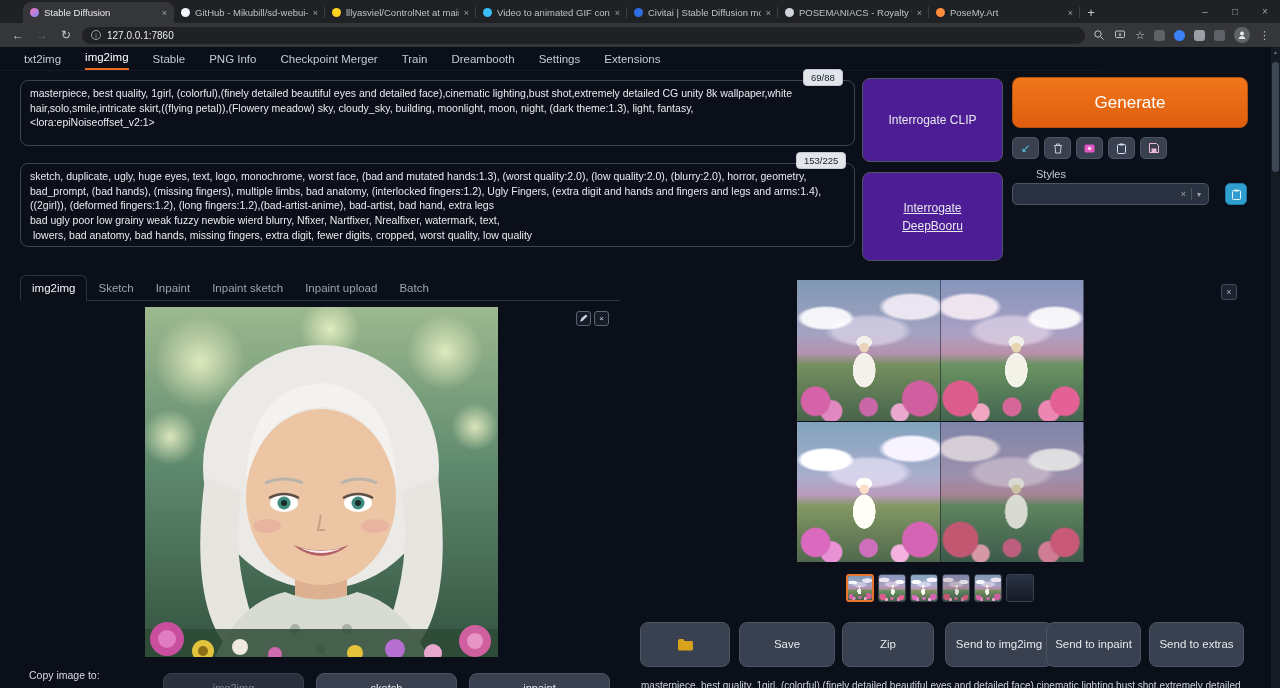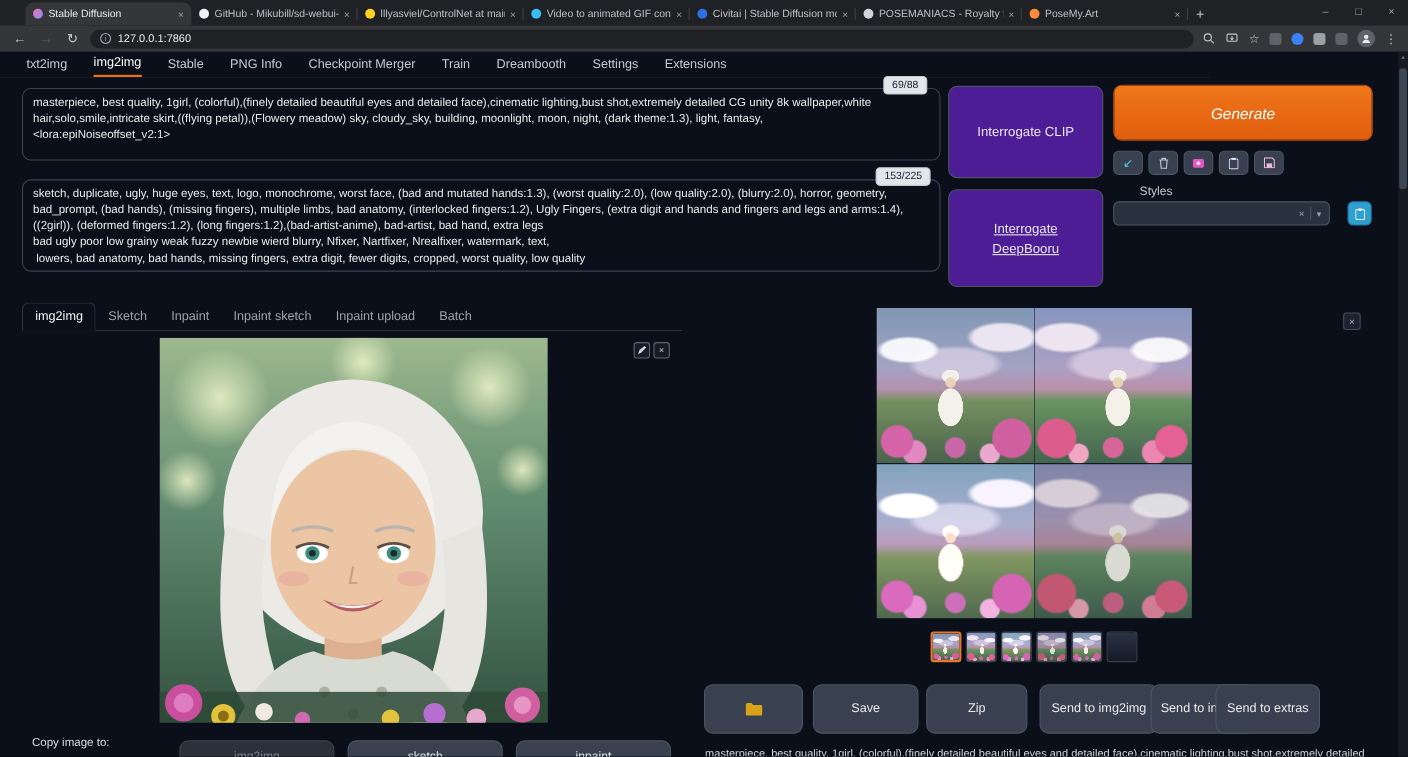--- a/index.html
+++ b/index.html
@@ -40,21 +40,21 @@
 
 
 .navtabs{position:absolute;top:47px;left:0;width:1100px;height:24px;display:flex;gap:24px;padding-left:24px;align-items:flex-end;font-size:11.5px;color:#c3cad6;border-bottom:1px solid #141927;}
 .navtab{padding-bottom:5px;white-space:nowrap;}
 .navtab.active{color:#fff;border-bottom:2px solid #ed6d1f;}
 
 
 .ta{position:absolute;background:#0b0f19;border:1px solid #3b4354;border-radius:8px;color:#e8eaee;font-size:10.5px;line-height:1.4;padding:5px 9px;resize:none;outline:none;font-family:"Liberation Sans",sans-serif;overflow:hidden;}
 .counter{position:absolute;background:#e2e6ea;color:#15202e;font-size:9.5px;padding:2px 7px;border-radius:4px;z-index:5;border:1px solid #c3c9d2;}
 .btn-secondary{position:absolute;background:#4c1d95;border:1px solid #4b5563;border-radius:8px;color:#e6e8ec;display:flex;align-items:center;justify-content:center;text-align:center;font-size:12px;line-height:1.5;}
-.generate{position:absolute;left:1012px;top:77px;width:236px;height:51px;background:linear-gradient(180deg,#f0761b,#e05e0e);border:1px solid #b5520e;border-radius:8px;color:#fff;font-size:14px;display:flex;align-items:center;justify-content:center;font-style:italic;}
+.generate{position:absolute;left:1012px;top:77px;width:236px;height:51px;background:linear-gradient(180deg,#f0761b,#e05e0e);border:1px solid #b5520e;border-radius:8px;color:#fff;font-size:17px;display:flex;align-items:center;justify-content:center;}
 .tool-row{position:absolute;left:1012px;top:137px;display:flex;gap:5px;}
 .tool-btn{width:27px;height:22px;background:#394150;border:1px solid #4b5563;border-radius:5px;display:flex;align-items:center;justify-content:center;font-size:11px;}
 .arrow-glyph{color:#4dd0e1;font-size:11px;}
 .styles-label{position:absolute;left:1036px;top:168px;font-size:11px;color:#c3cad6;}
 .styles-dd{position:absolute;left:1012px;top:183px;width:197px;height:22px;background:#2a3140;border:1px solid #4b5563;border-radius:5px;display:flex;align-items:center;justify-content:flex-end;gap:5px;padding:0 7px;color:#9ca3af;}
 .dd-x{font-size:9px;}
 .dd-sep{width:1px;height:12px;background:#4b5563;}
 .dd-caret{font-size:8px;}
 .styles-apply{position:absolute;left:1225px;top:183px;width:22px;height:22px;background:#2f9fd0;border:1px solid #1f7ba6;border-radius:5px;display:flex;align-items:center;justify-content:center;}
 
@@ -364,21 +364,21 @@
 
   <div class="gbtn" style="left:640px;width:90px;">
     <svg width="17" height="14" viewBox="0 0 17 14">
         <path d="M1 3c0-1 .6-2 1.8-2h3.4l1.5 2h6.8c.9 0 1.4.5 1.4 1.3V11c0 .9-.6 1.5-1.5 1.5H2.4C1.5 12.5 1 11.9 1 11z" fill="#d9a21b"></path>
       </svg>
   </div>
   <div class="gbtn" style="left:739px;width:96px;">Save</div>
   <div class="gbtn" style="left:842px;width:92px;">Zip</div>
   <div class="gbtn" style="left:945px;width:108px;">Send to img2img</div>
   <div class="gbtn" style="left:1046px;width:95px;">Send to inpaint</div>
-  <div class="gbtn" style="left:1105px;width:95px;">Send to extras</div>
+  <div class="gbtn" style="left:1149px;width:95px;">Send to extras</div>
 
   <div class="gen-info">masterpiece, best quality, 1girl, (colorful),(finely detailed beautiful eyes and detailed face),cinematic lighting,bust shot,extremely detailed CG unity 8k wallpaper,white hair,solo,smile</div>
 
   <div class="scrollbar"></div>
   <div class="scroll-up">▴</div>
   <div class="scroll-thumb"></div>
 
 </div>
 
 </body></html>

